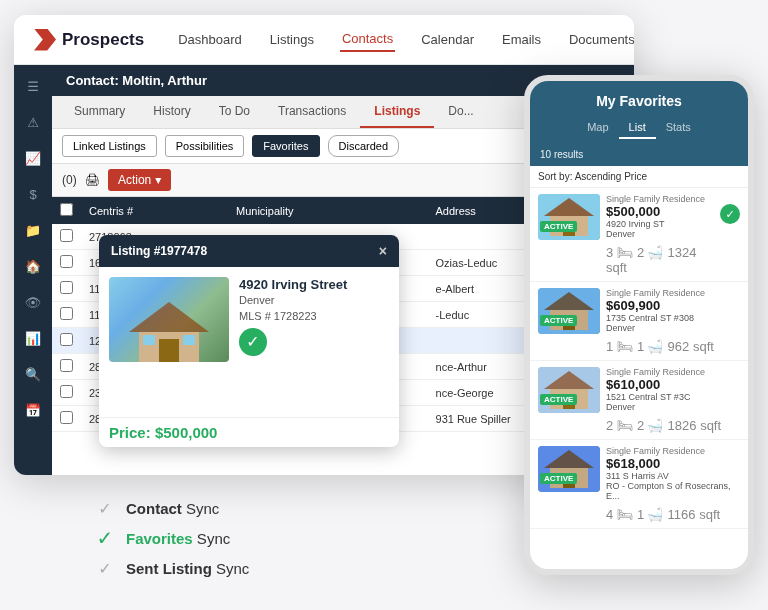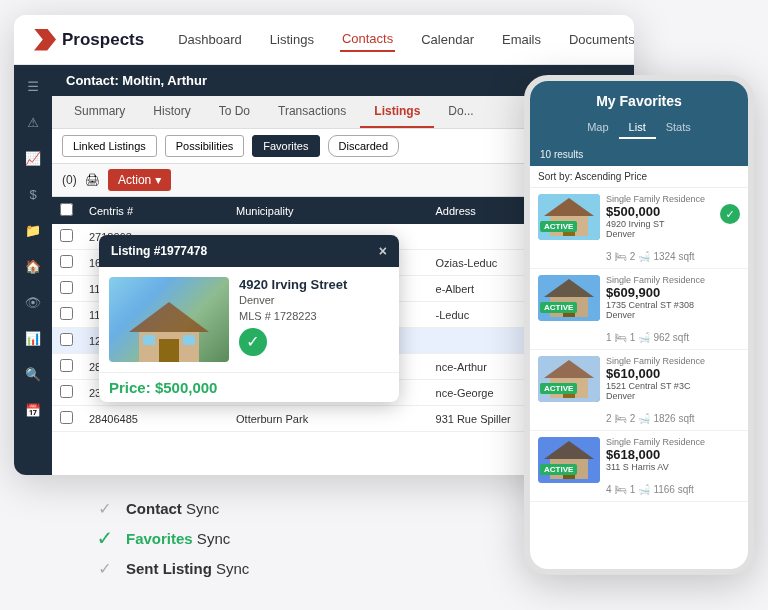--- a/index.html
+++ b/index.html
@@ -348,20 +348,21 @@
       font-size: 16px;
       margin-top: 4px;
     }
 
     .popup-price {
       font-size: 15px;
       font-weight: 700;
       color: #27ae60;
       padding: 6px 10px;
       border-top: 1px solid #eee;
+      margin-top: 45px;
     }
 
     
     .mobile-window {
       position: absolute;
       top: 60px;
       right: 0;
       width: 230px;
       height: 500px;
       background: #fff;
@@ -467,23 +468,23 @@
       font-size: 9px;
       color: #555;
     }
 
     .mlisting-city {
       font-size: 9px;
       color: #555;
     }
 
     .mlisting-specs {
-      font-size: 10px;
+      font-size: 13px;
       color: #888;
-      margin-top: 12px;
+      margin-top: 6px;
     }
 
     .mlisting-check {
       width: 20px;
       height: 20px;
       background: #27ae60;
       border-radius: 50%;
       display: flex;
       align-items: center;
       justify-content: center;
@@ -759,20 +760,21 @@
             <polygon points="31,4 56,22 6,22" fill="#654321" opacity="0.8"></polygon>
             <rect x="12" y="22" width="38" height="20" fill="#C4A882"></rect>
             <rect x="25" y="28" width="12" height="14" fill="#7a5a10"></rect>
           </svg>
           <span class="active-badge">ACTIVE</span>
         </div>
         <div class="mlisting-info">
           <div class="mlisting-type">Single Family Residence</div>
           <div class="mlisting-price">$618,000</div>
           <div class="mlisting-addr">311 S Harris AV</div>
+          <div class="mlisting-city">RO - Compton S of Rosecrans, E...</div>
           <div class="mlisting-specs">4 🛏  1 🛁  1166 sqft</div>
         </div>
       </div>
 
     </div>
   </div>
 
   <div class="sync-section">
     <div class="sync-item">
       <span class="sync-check gray">✓</span>

